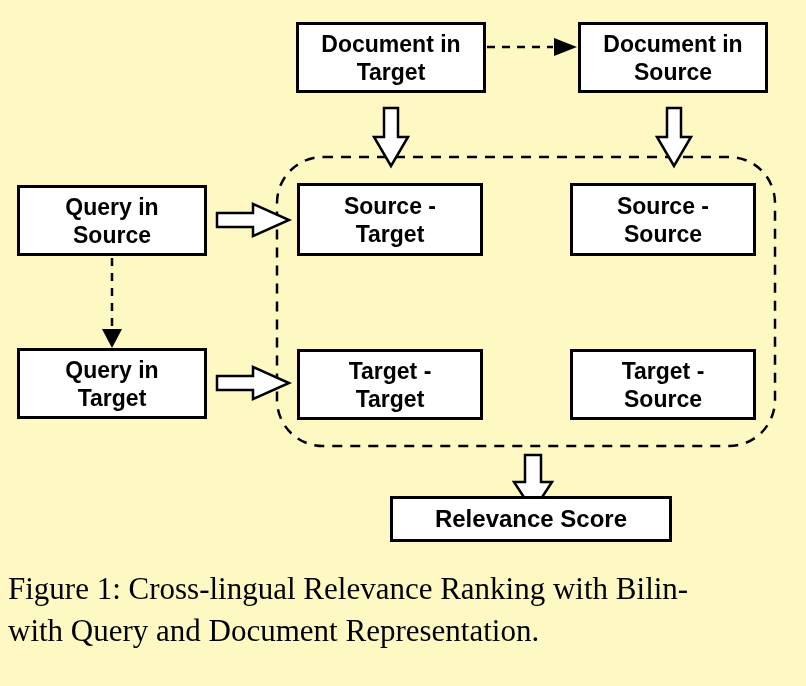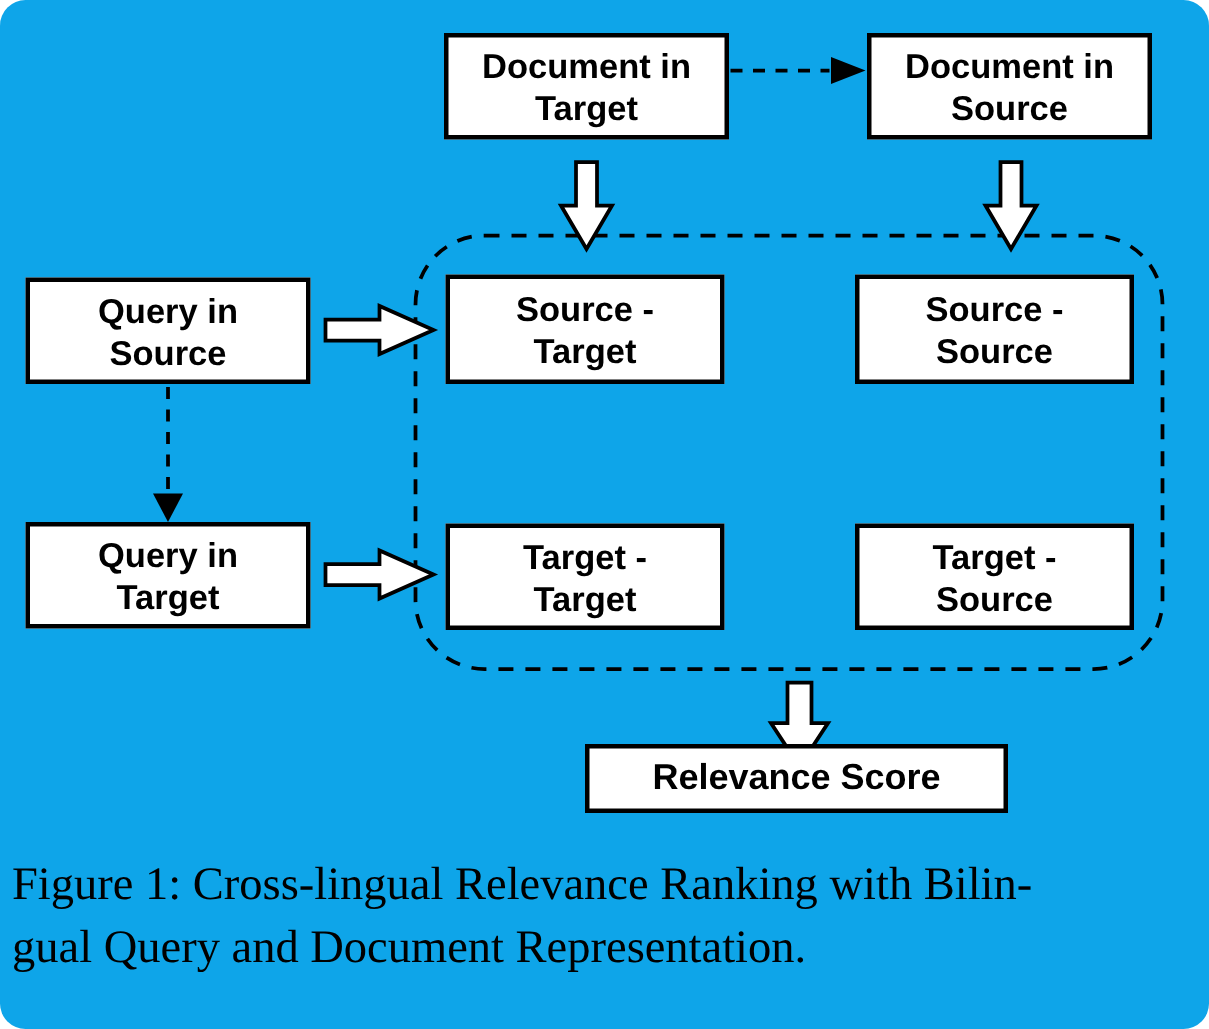--- a/index.html
+++ b/index.html
@@ -4,24 +4,23 @@
 <style>
   html, body {
     margin: 0;
     padding: 0;
     background: #ffffff;
   }
   #page {
     position: relative;
     width: 806px;
     height: 686px;
-    background: #0ea5e9;
+    background: #fef9c3;
     font-family: "Liberation Sans", sans-serif;
     overflow: hidden;
-    border-radius: 17px;
   }
   #arrow-layer {
     position: absolute;
     left: 0;
     top: 0;
     z-index: 1;
   }
   .box {
     position: absolute;
     box-sizing: border-box;
@@ -133,16 +132,16 @@
     <span>Target -</span>
     <span>Source</span>
   </div>
 
   <div class="box" id="relevance-score">
     <span>Relevance Score</span>
   </div>
 
   <div id="caption">
     <div>Figure 1: Cross-lingual Relevance Ranking with Bilin-</div>
-    <div>gual Query and Document Representation.</div>
+    <div>with Query and Document Representation.</div>
   </div>
 
 </div>
 
 </body></html>

